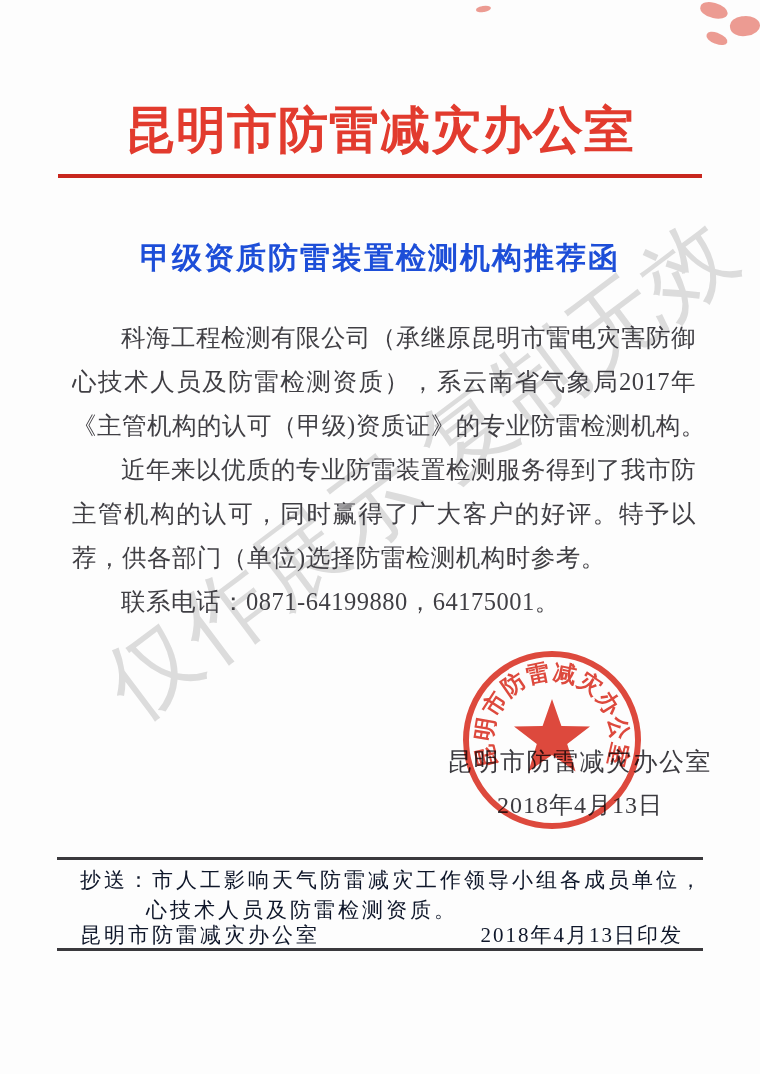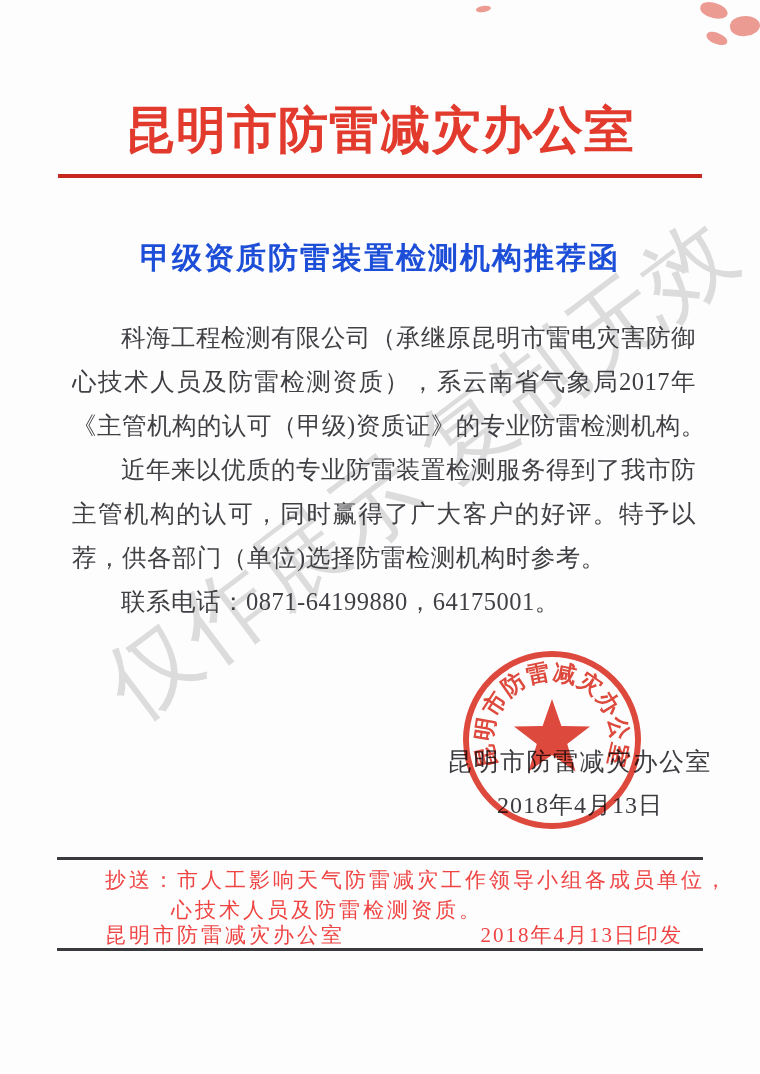--- a/index.html
+++ b/index.html
@@ -94,22 +94,22 @@
     mix-blend-mode: multiply;
     opacity: 0.9;
   }
 
   
   .rule { position: absolute; left: 57px; width: 646px; background: #3a393d; }
   .rule.top { top: 857px; height: 2.5px; }
   .rule.bottom { top: 948px; height: 3px; }
   .footer-line {
     position: absolute;
-    font-size: 21px; color: #ef4444;
-    letter-spacing: 3px; white-space: nowrap; margin-left: 25px;
+    font-size: 21px; color: #0f172a;
+    letter-spacing: 3px; white-space: nowrap;
   }
   .cc1 { top: 866px; left: 80px; }
   .cc2 { top: 896px; left: 146px; }
   .issuer { top: 921px; left: 80px; }
   .printdate { top: 921px; right: 77px; letter-spacing: 2px; }
 
   
   .artifact { position: absolute; background: #df4a3a; opacity: 0.55; border-radius: 45% 55% 50% 50%; z-index: 2; }
   .a1 { left: 476px; top: 6px; width: 15px; height: 6px; transform: rotate(-10deg); }
   .a2 { left: 700px; top: 3px; width: 28px; height: 15px; transform: rotate(14deg); }

